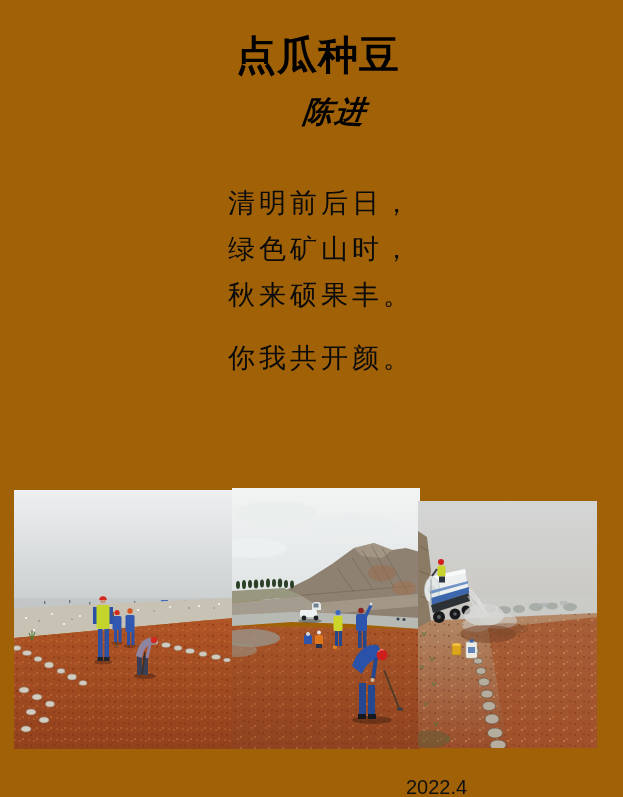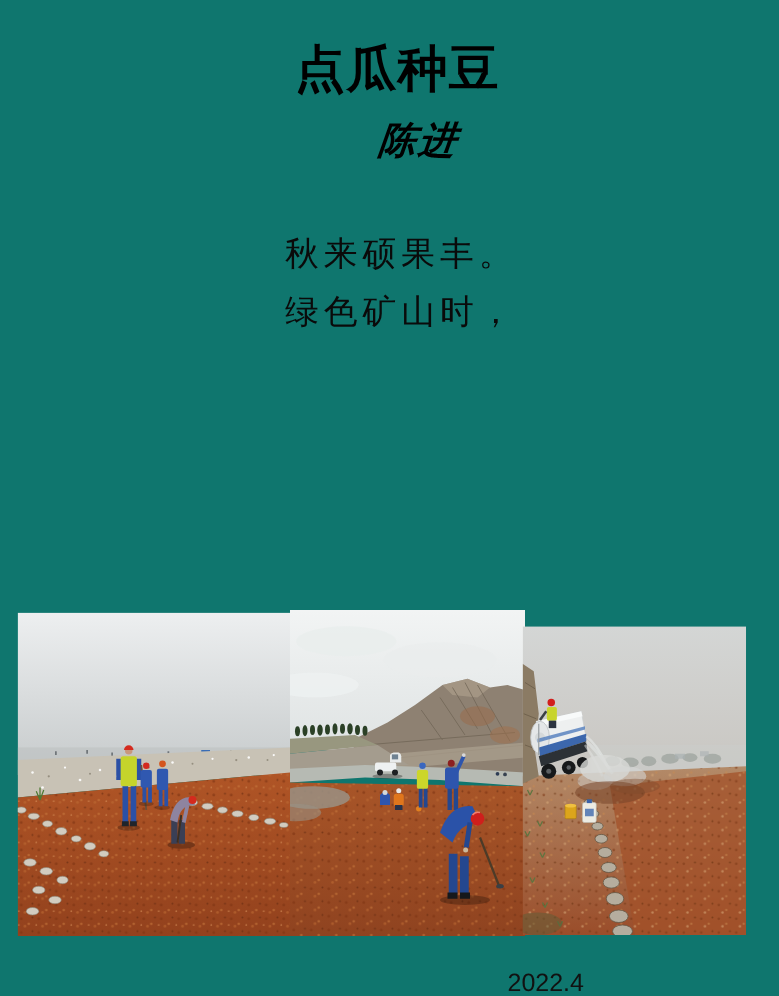--- a/index.html
+++ b/index.html
@@ -1,17 +1,17 @@
 <!DOCTYPE html>
 <html><head>
 <meta charset="utf-8">
 <style>
   html,body{margin:0;padding:0;background:#ffffff;}
   .page{
-    position:relative;width:623px;height:797px;background:#0f766e;overflow:hidden;
+    position:relative;width:623px;height:797px;background:#a16207;overflow:hidden;
     font-family:"Liberation Serif", serif;color:#000;
   }
   .title{
     position:absolute;top:28px;left:0;width:623px;text-align:center;padding-left:13px;box-sizing:border-box;
     font-family:"Liberation Sans", sans-serif;font-weight:800;font-size:40px;letter-spacing:1px;color:#000;
   }
   .author{
     position:absolute;top:92px;left:303px;
     font-family:"Liberation Serif", serif;font-weight:bold;font-style:italic;
     font-size:30px;letter-spacing:2px;transform:skewX(-6deg);color:#000;
@@ -35,22 +35,24 @@
 </head>
 <body>
 
 <div class="page">
 
   <div class="title">点瓜种豆</div>
 
   <div class="author">陈进</div>
 
   <div class="poem">
+    <div class="poem-line">清明前后日，</div>
+    <div class="poem-line">绿色矿山时，</div>
     <div class="poem-line">秋来硕果丰。</div>
-    <div class="poem-line">绿色矿山时，</div>
+    <div class="poem-line last">你我共开颜。</div>
   </div>
 
   <div class="photo" id="photo1">
     <svg width="218" height="259" viewBox="0 0 218 259" xmlns="http://www.w3.org/2000/svg">
       <defs>
         <linearGradient id="skyG1" x1="0" y1="0" x2="0" y2="1">
           <stop offset="0" stop-color="#edeff0"></stop>
             <stop offset="1" stop-color="#c6cacb"></stop>
         </linearGradient>
         <linearGradient id="soilG1" x1="0" y1="0" x2="0" y2="1">

